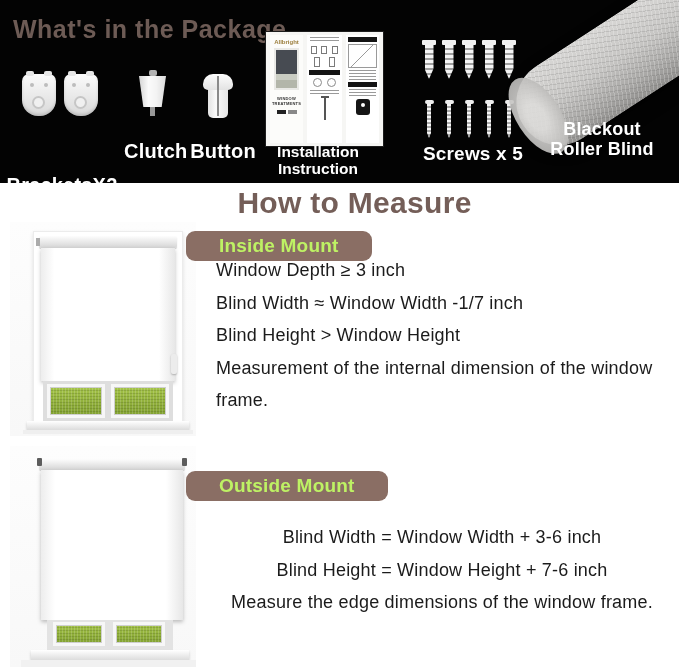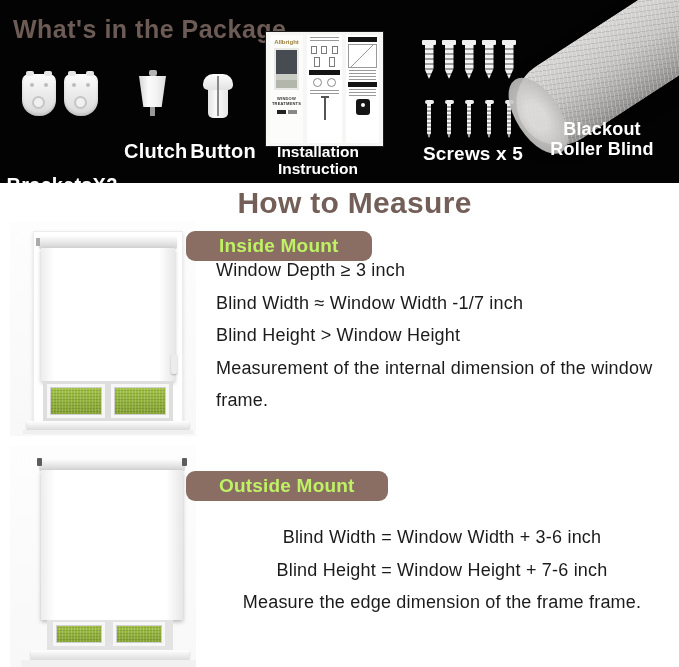--- a/index.html
+++ b/index.html
@@ -319,16 +319,16 @@
       <div class="pane b"></div>
     </div>
     <div class="w-sill"></div>
     <div class="w-base"></div>
   </div>
 
   <div class="badge outside">Outside Mount</div>
   <div class="lines outside">
     <div>Blind Width = Window Width + 3-6 inch</div>
     <div>Blind Height = Window Height + 7-6 inch</div>
-    <div>Measure the edge dimension of the frame frame.</div>
+    <div>Measure the edge dimensions of the window frame.</div>
   </div>
 
 </div>
 
 </body></html>

